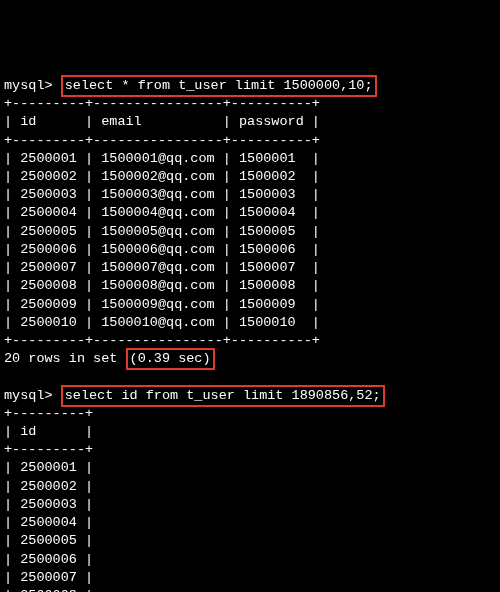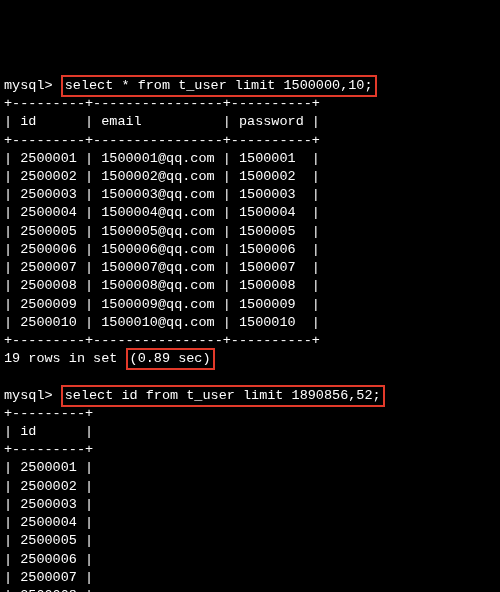--- a/index.html
+++ b/index.html
@@ -35,21 +35,21 @@
 | 2500002 | 1500002@qq.com | 1500002  |
 | 2500003 | 1500003@qq.com | 1500003  |
 | 2500004 | 1500004@qq.com | 1500004  |
 | 2500005 | 1500005@qq.com | 1500005  |
 | 2500006 | 1500006@qq.com | 1500006  |
 | 2500007 | 1500007@qq.com | 1500007  |
 | 2500008 | 1500008@qq.com | 1500008  |
 | 2500009 | 1500009@qq.com | 1500009  |
 | 2500010 | 1500010@qq.com | 1500010  |
 +---------+----------------+----------+
-<span>19 rows in set </span><span class="hl">(0.89 sec)</span>
+<span>20 rows in set </span><span class="hl">(0.39 sec)</span>
 
 <span>mysql&gt;</span> <span class="hl">select id from t_user limit 1890856,52;</span>
 +---------+
 | id      |
 +---------+
 | 2500001 |
 | 2500002 |
 | 2500003 |
 | 2500004 |
 | 2500005 |

